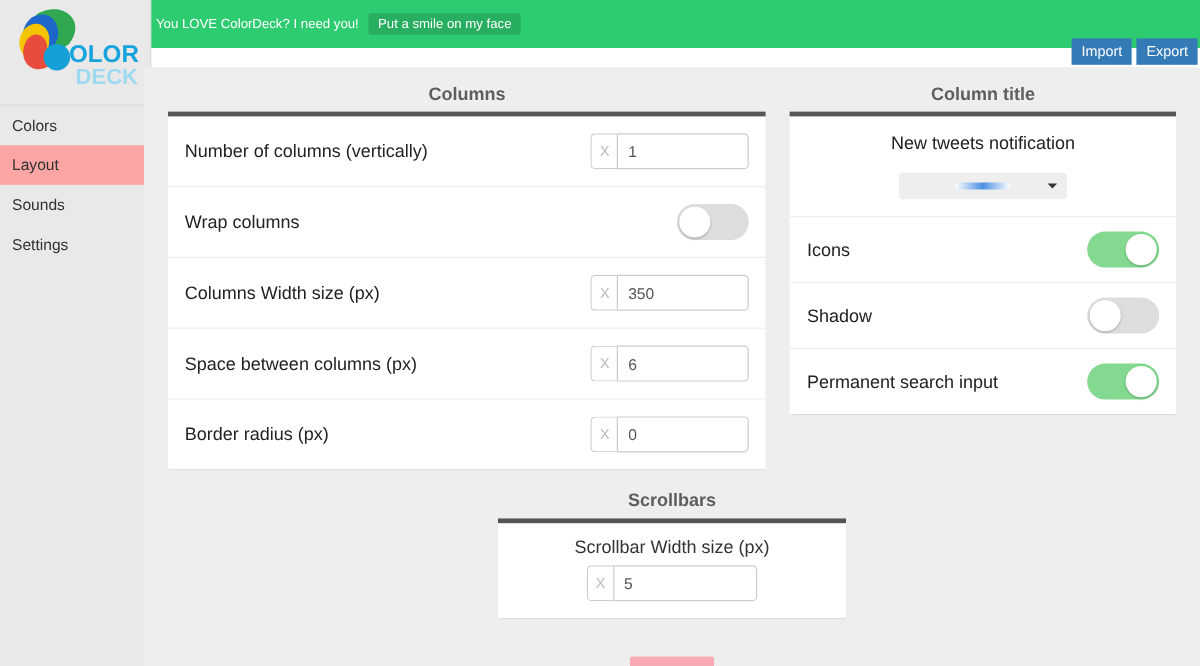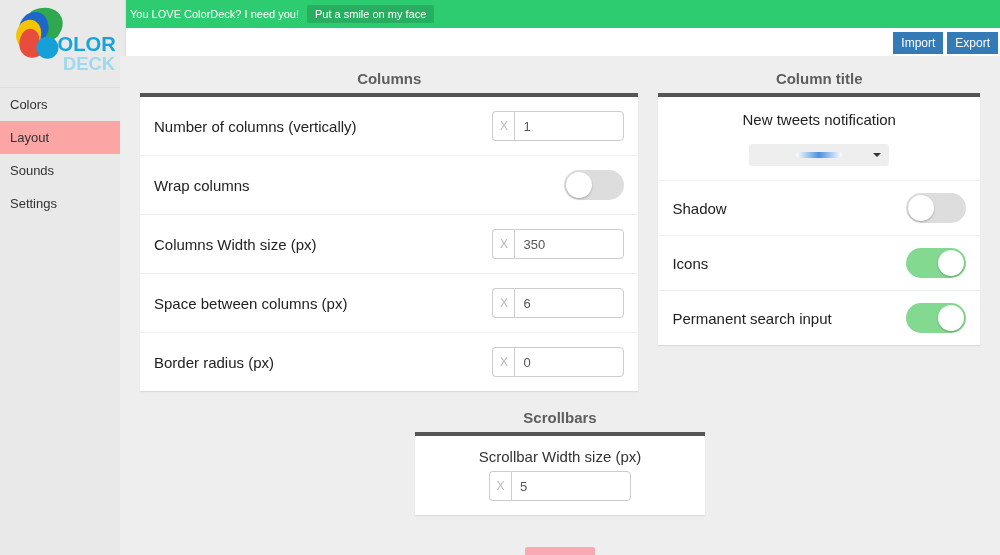--- a/index.html
+++ b/index.html
@@ -1,18 +1,18 @@
 <!DOCTYPE html>
 <html><head>
 <meta charset="utf-8">
 <style>
   html,body{margin:0;padding:0;font-family:"Helvetica Neue",Helvetica,Arial,sans-serif;font-size:14px;color:#333;background:#fff;width:1000px;height:555px;overflow:hidden}
   *{box-sizing:border-box}
   
-  .banner{position:absolute;left:120px;right:0;top:0;height:28px;background:#2ecc71;color:#fff;display:flex;align-items:center;padding:0 10px;font-size:11px}
+  .banner{position:absolute;left:120px;right:0;top:0;height:40px;background:#2ecc71;color:#fff;display:flex;align-items:center;padding:0 10px;font-size:11px}
   .banner .cta{background:#27ae60;padding:3px 8px;margin-left:8px;border-radius:2px;cursor:pointer}
   
   .topbtns{position:absolute;right:0;top:32px;display:flex;gap:4px;padding-right:2px}
   .topbtns .btn{background:#337ab7;color:#fff;font-size:12px;padding:4px 8px;border-radius:0;cursor:pointer}
   
   .sidebar{position:absolute;left:0;top:0;bottom:0;width:126px;background:#e9e9e9;border-right:1px solid #dcdcdc}
   .logo{height:88px;display:flex;align-items:center;justify-content:center;background:#e9e9e9;border-bottom:1px solid #dcdcdc}
   .logo svg{width:110px;height:78px}
   .nav{}
   .nav .item{padding:9px 10px;font-size:13px;color:#333;cursor:pointer}
@@ -135,28 +135,28 @@
     <div class="card ct-card" style="flex:1">
       <div class="card-title">Column title</div>
       <div class="card-body">
         <div class="ct-head">
           <div class="sub">New tweets notification</div>
           <div class="dd">
               <span class="swatch"></span>
             </div>
         </div>
         <div class="field">
-          <span class="lbl">Shadow</span>
-          <span class="toggle">
+          <span class="lbl">Icons</span>
+          <span class="toggle on">
               <span class="knob"></span>
             </span>
         </div>
         <div class="field">
-          <span class="lbl">Icons</span>
-          <span class="toggle on">
+          <span class="lbl">Shadow</span>
+          <span class="toggle">
               <span class="knob"></span>
             </span>
         </div>
         <div class="field">
           <span class="lbl" style="max-width:160px">Permanent search input</span>
           <span class="toggle on">
               <span class="knob"></span>
             </span>
         </div>
       </div>

